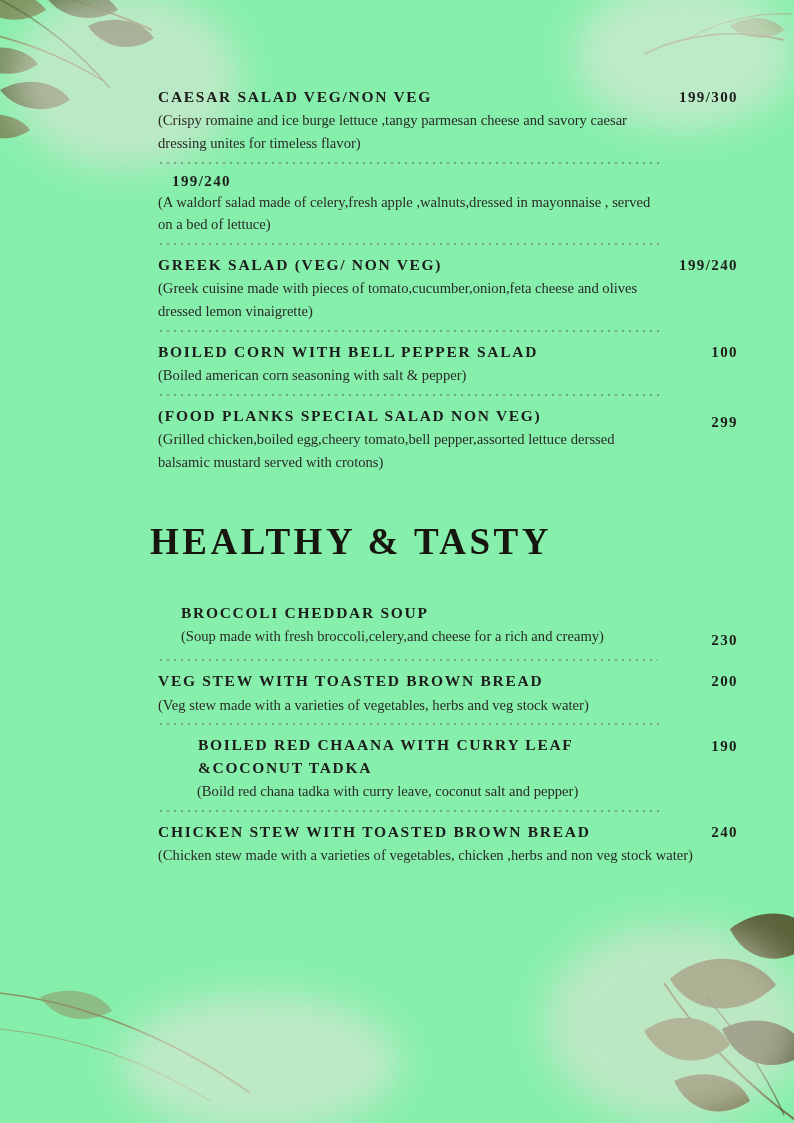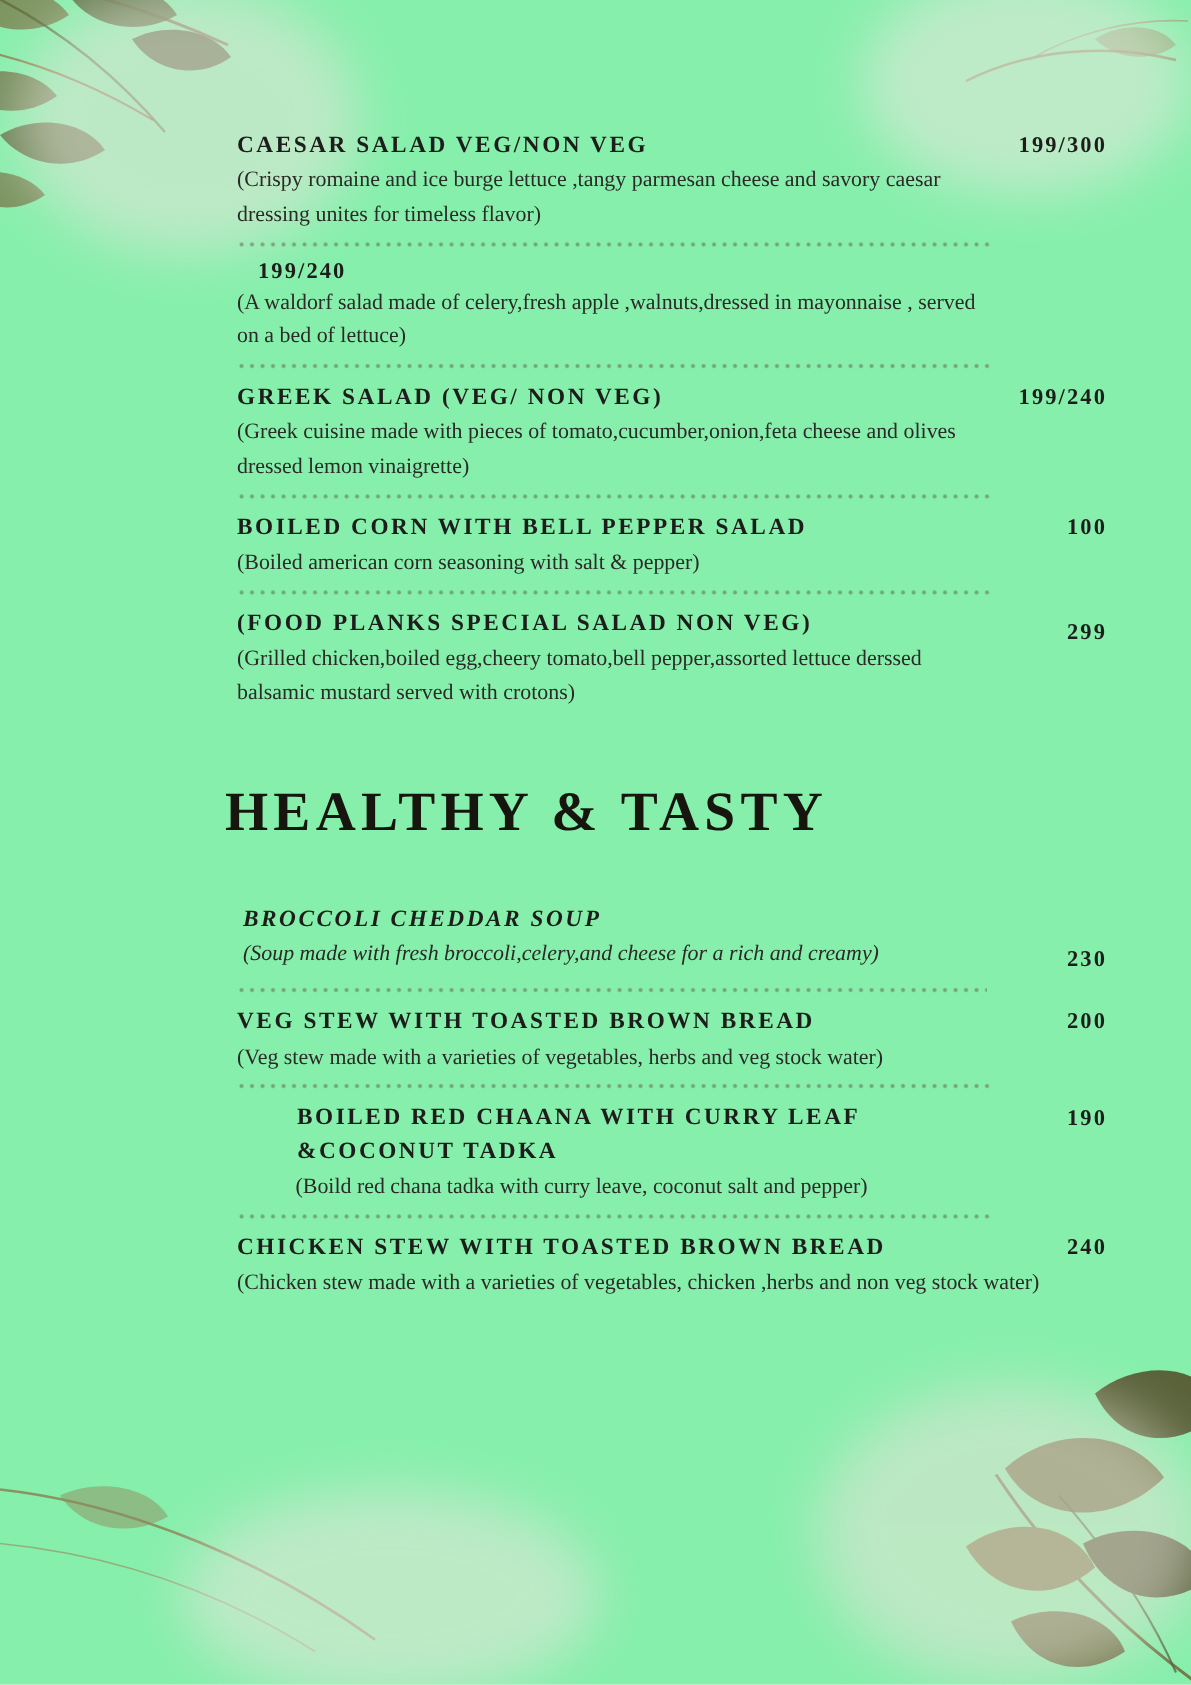--- a/index.html
+++ b/index.html
@@ -116,21 +116,21 @@
     text-align: center;
     font-family: "Liberation Serif", serif;
     font-weight: bold;
     font-size: 37px;
     letter-spacing: 3.5px;
     color: #16160f;
     margin: 0;
     padding: 0;
   }
 
-  .indent { margin-left: 4px; font-style: italic; }
+  .indent { margin-left: 23px; }
 
   
   .price-mid {
     position: absolute;
     right: 0;
     top: 30px;
   }
   .price-top-offset {
     position: absolute;
     right: 0;

